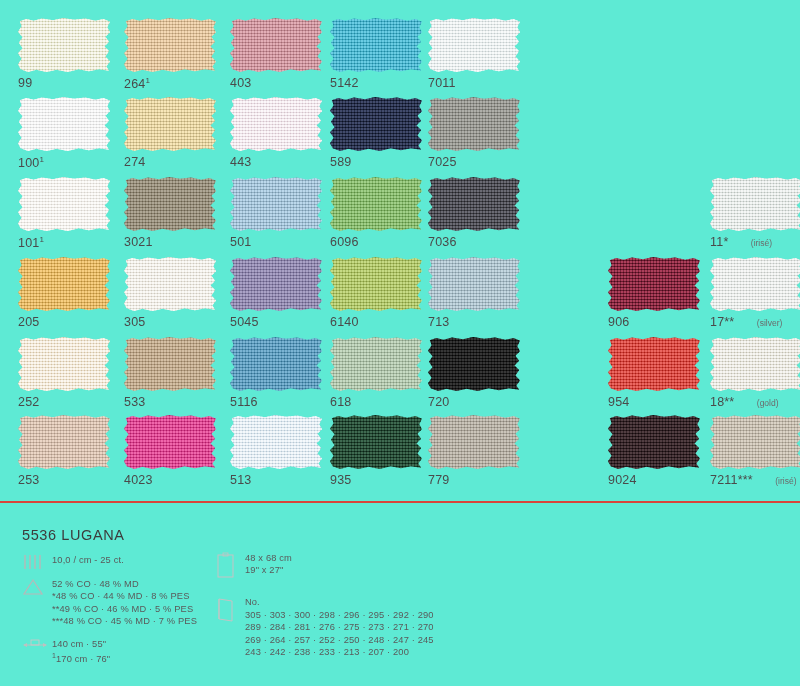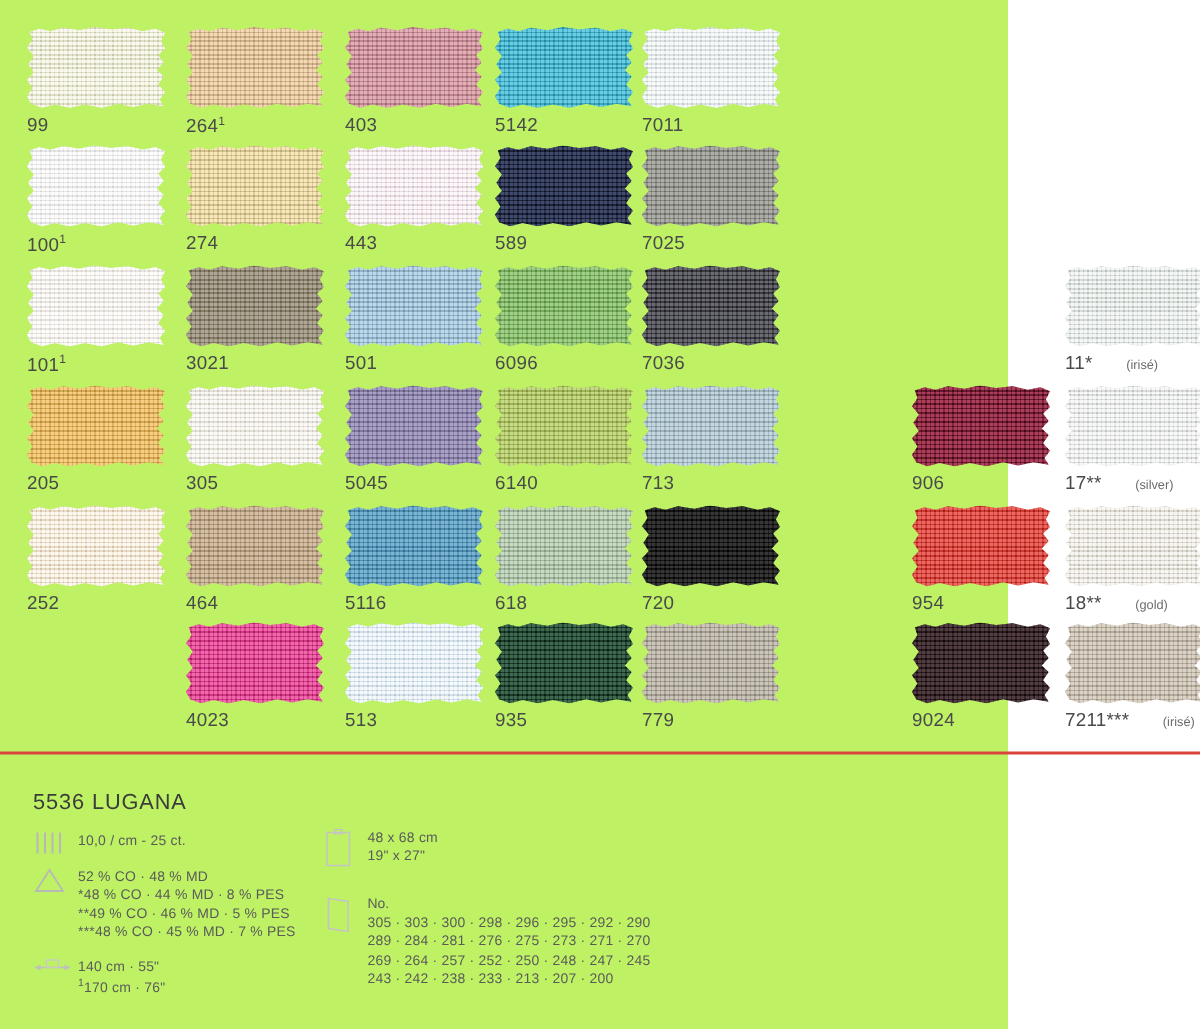--- a/index.html
+++ b/index.html
@@ -6,23 +6,23 @@
   html, body {
     margin: 0; padding: 0;
     width: 800px; height: 686px;
     background: #ffffff;
     font-family: "Liberation Sans", sans-serif;
     overflow: hidden;
   }
 
   #page {
     position: relative;
-    width: 672px;
+    width: 800px;
     height: 686px;
-    background: #bef264;
+    background: #5eead4;
   }
 
   
   #swatch-area {
     position: absolute;
     left: 0; top: 0;
     width: 800px;
     height: 492px;
   }
 
@@ -270,33 +270,37 @@
       <div class="swatch-cell" style="left: 428px; top: 257px;">
         <div class="swatch" style="background: rgb(170, 198, 212);"></div>
         <div class="swatch-label"><span>713</span></div>
       </div>
       <div class="swatch-cell" style="left: 18px; top: 337px;">
         <div class="swatch pale" style="background: rgb(242, 221, 184);"></div>
         <div class="swatch-label"><span>252</span></div>
       </div>
       <div class="swatch-cell" style="left: 124px; top: 337px;">
         <div class="swatch" style="background: rgb(194, 163, 124);"></div>
-        <div class="swatch-label"><span>464</span></div>
+        <div class="swatch-label"><span>533</span></div>
       </div>
       <div class="swatch-cell" style="left: 230px; top: 337px;">
         <div class="swatch" style="background: rgb(63, 147, 192);"></div>
         <div class="swatch-label"><span>5116</span></div>
       </div>
       <div class="swatch-cell" style="left: 330px; top: 337px;">
         <div class="swatch" style="background: rgb(174, 202, 168);"></div>
         <div class="swatch-label"><span>618</span></div>
       </div>
       <div class="swatch-cell" style="left: 428px; top: 337px;">
         <div class="swatch dark" style="background: rgb(10, 10, 10);"></div>
         <div class="swatch-label"><span>720</span></div>
+      </div>
+      <div class="swatch-cell" style="left: 18px; top: 415px;">
+        <div class="swatch" style="background: rgb(227, 196, 173);"></div>
+        <div class="swatch-label"><span>253</span></div>
       </div>
       <div class="swatch-cell" style="left: 124px; top: 415px;">
         <div class="swatch" style="background: rgb(234, 33, 134);"></div>
         <div class="swatch-label"><span>4023</span></div>
       </div>
       <div class="swatch-cell" style="left: 230px; top: 415px;">
         <div class="swatch pale" style="background: rgb(207, 228, 243);"></div>
         <div class="swatch-label"><span>513</span></div>
       </div>
       <div class="swatch-cell" style="left: 330px; top: 415px;">

